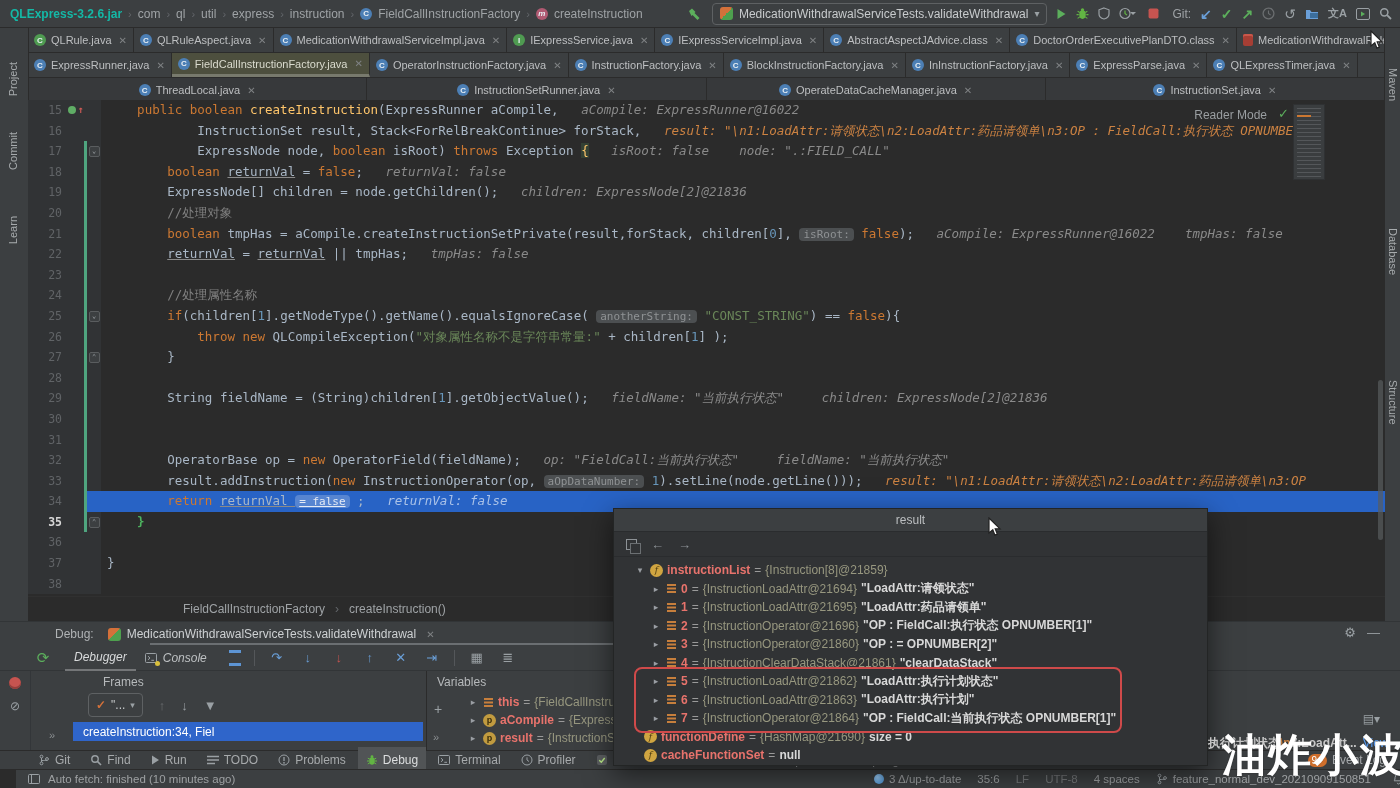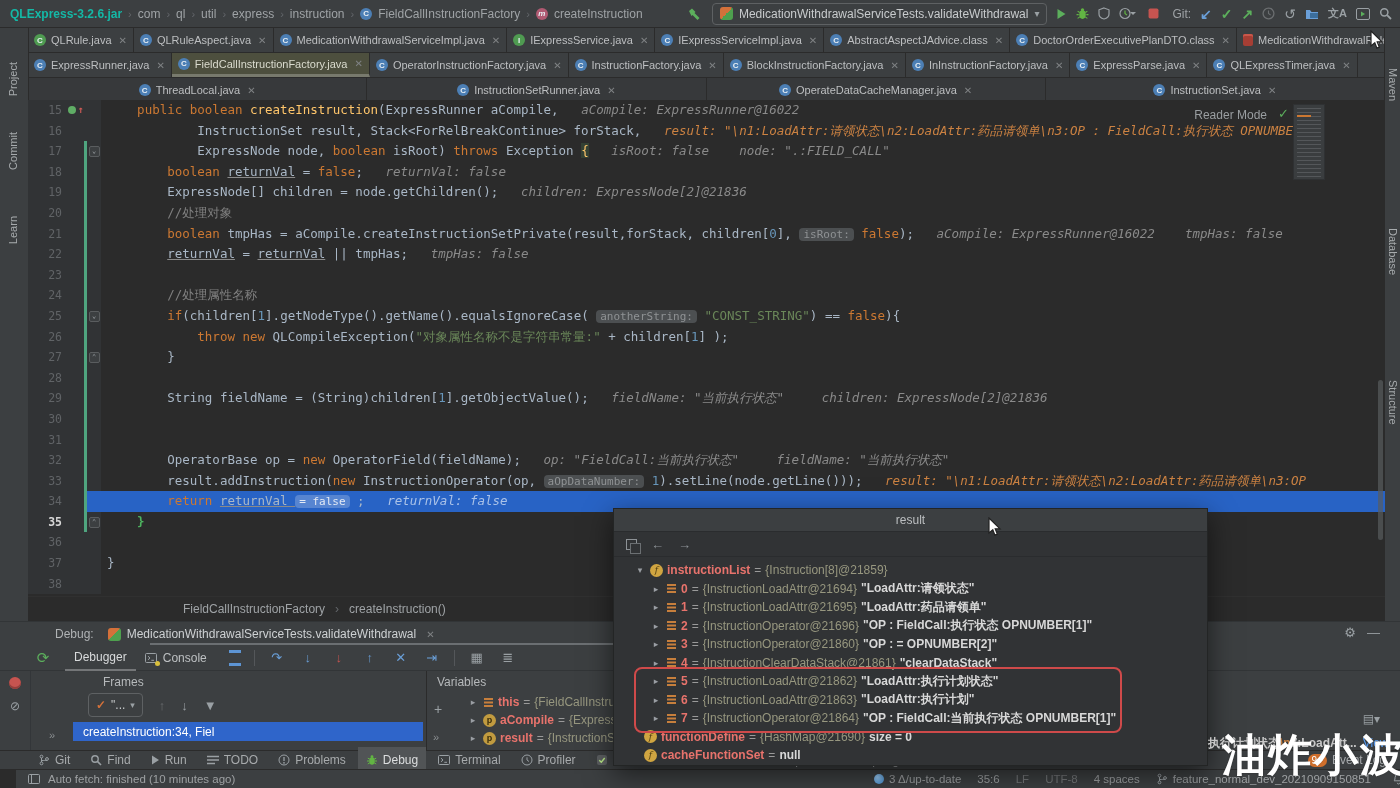--- a/index.html
+++ b/index.html
@@ -55,21 +55,21 @@
   .bp-ar{color:#cf5b56;font-size:10px;font-weight:bold;line-height:8px;}
   .t{color:#a9b7c6}.k{color:#cc7832}.m{color:#ffc66b}.s{color:#6a8759}.c{color:#808080}.n{color:#6897bb}
   .u{text-decoration:underline;text-decoration-color:#8a8a8a;color:#a9b7c6}
   .h{color:#8a8a8a;font-style:italic}
   .ho{color:#cc8242;font-style:italic}
   .p{background:#4c4f51;color:#8f9294;border-radius:4px;padding:0 4px;font-size:11px;font-style:normal}
   .mb{color:#ffc66b;background:#344134;}
   .gb{color:#4db35f;font-weight:bold;}
   .line.exec .codecell,.line.exec .fold{background:#2863c5;}
   .line.exec .h{color:#aac2e8;}
-  .line.exec .p{background:rgba(255,255,255,.22);color:#e4eaf4;}
+  .line.exec .p{background:rgba(255,255,255,.22);color:#e4eaf4;text-decoration:underline;}
   #reader{position:absolute;right:118px;top:8px;font-size:12px;color:#9a9ea1;}
   #reader-check{position:absolute;right:96px;top:6px;color:#5caf5c;font-size:13px;}
   #minimap{position:absolute;right:60px;top:4px;width:30px;height:74px;background:#3a3d3f;border:1px solid #2f3133;
            background-image:repeating-linear-gradient(#54575a 0 1px,transparent 1px 4px);background-size:80% 100%;
            background-repeat:no-repeat;background-position:3px 3px;}
   #minimap i{position:absolute;left:3px;top:10px;width:14px;height:2px;background:#cc7832;}
   #ed-scroll{position:absolute;right:2px;top:280px;width:5px;height:160px;background:#595c5e;border-radius:3px;opacity:.7;}
   
   #edcrumb{position:absolute;left:28px;top:596px;width:1357px;height:25px;background:#2b2b2b;
            display:flex;align-items:center;gap:10px;padding-left:155px;box-sizing:border-box;
@@ -80,21 +80,21 @@
               display:flex;align-items:center;font-size:12px;color:#b0b3b5;border-top:1px solid #323537;}
   #dbg-header .lbl{padding-left:55px;}
   #dbg-header .chiplabel{display:flex;align-items:center;gap:6px;margin-left:14px;color:#ced1d3;}
   #dbg-header .x{color:#7f8284;font-size:10px;margin-left:4px;}
   #dbg-underline{position:absolute;left:150px;top:643px;width:780px;height:2px;background:#6b6f72;}
   #dbg-header .hdr-ico{position:absolute;font-size:13px;color:#9aa0a4;top:3px;}
   
   #dbg-toolbar{position:absolute;left:0;top:645px;width:1400px;height:26px;background:#3c3f41;
                display:flex;align-items:center;gap:13px;padding-left:34px;box-sizing:border-box;
                border-bottom:1px solid #323537;font-size:12px;}
-  .dtab{display:flex;align-items:center;gap:6px;height:26px;padding:0 9px;color:#bdc0c2;box-sizing:border-box;}
+  .dtab{display:flex;align-items:center;gap:6px;height:26px;padding:0 9px;color:#bdc0c2;box-sizing:border-box;font-style:italic;}
   .dtab.active{border-bottom:2px solid #747678;color:#d8dadb;}
   .step{font-size:13px;color:#6a9fd8;width:18px;text-align:center;}
   .step.red{color:#c75450;}
   .step.gray{color:#9aa0a4;}
   .vsep{width:1px;height:16px;background:#54575a;}
   .conbadge{position:relative;}
   .conbadge em{position:absolute;right:-3px;bottom:-2px;width:5px;height:5px;border-radius:50%;background:#d9bf3c;}
   .bluebars{display:inline-block;width:12px;height:10px;border-top:3px solid #5d94d3;border-bottom:3px solid #5d94d3;}
   
   #panels{position:absolute;left:0;top:671px;width:1400px;height:79px;background:#3c3f41;display:flex;}

